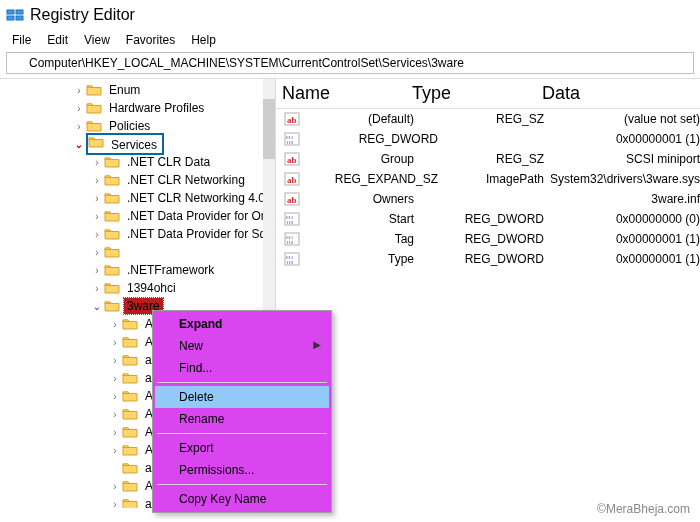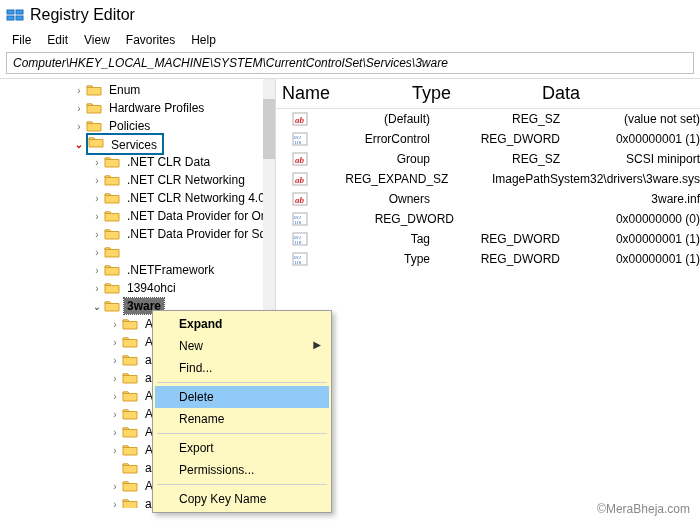--- a/index.html
+++ b/index.html
@@ -29,24 +29,23 @@
     padding: 0 4px;
     gap: 0;
   }
   .menubar .menu-item {
     padding: 2px 8px;
     cursor: default;
   }
   .address-bar {
     border: 1px solid #c0c0c0;
     margin: 2px 6px 4px 6px;
-    padding: 3px 6px;
+    padding: 3px 22px;
     font-size: 12px;
     white-space: nowrap;
-    font-style: italic;
   }
   .main {
     display: flex;
     height: calc(522px - 30px - 20px - 28px - 14px);
     border-top: 1px solid #ddd;
   }
   .tree-pane {
     width: 276px;
     overflow: auto;
     border-right: 1px solid #ddd;
@@ -67,21 +66,21 @@
     position:absolute;
     top:20px;
   }
   .tree { padding: 2px 0 2px 0; }
   .tree-row {
     display: flex;
     align-items: center;
     height: 18px;
     white-space: nowrap;
   }
-  .tree-row.selected .label { background:#737373; outline:1px dotted #555;font-weight:bold; }
+  .tree-row.selected .label { background:#b91c1c; outline:1px dotted #555; }
   .tree-row .chev {
     width: 14px;
     text-align: center;
     color: #707070;
     font-size: 10px;
   }
   .tree-row .chev.open { color:#404040; }
   .tree-row .chev.red { color:#c00; font-weight:bold; }
   .folder-icon {
     width:16px; height:14px;
@@ -113,34 +112,33 @@
   .col-name { width: 130px; }
   .col-type { width: 130px; }
   .col-data { flex:1; }
   .value-row {
     display: flex;
     align-items: center;
     height: 20px;
   }
   .value-row .vicon {
     width: 16px; height: 16px;
-    margin: 0 16px;
-    font-style: italic;
+    margin: 0 8px;
   }
   .value-row .cell { font-size: 12px; text-align: right; }
   .cell-name { width: 106px; padding-left:2px; }
   .cell-type { width: 130px; }
   .cell-data { flex:1; }
   
   .context-menu {
     position: absolute;
     left: 152px;
     top: 310px;
     width: 180px;
-    background: #fef9c3;
+    background: #d946ef;
     border: 1px solid #a0a0a0;
     box-shadow: 3px 3px 5px rgba(0,0,0,0.25);
     padding: 2px;
     z-index: 50;
   }
   .context-menu .cm-item {
     padding: 4px 22px 4px 24px;
     font-size: 12px;
     position: relative;
   }
@@ -448,21 +446,20 @@
           <span class="cell cell-name">(Default)</span>
           <span class="cell cell-type">REG_SZ</span>
           <span class="cell cell-data">(value not set)</span>
         </div>
         <div class="value-row">
           <span class="vicon"><svg width="16" height="16" viewBox="0 0 16 16">
               <rect x="1" y="2" width="14" height="12" fill="#fff" stroke="#b0b0b0"></rect>
               <text x="2" y="8" font-size="5" fill="#2060c0" font-family="Tahoma">011</text>
               <text x="2" y="13" font-size="5" fill="#2060c0" font-family="Tahoma">110</text>
             </svg></span>
-          <span class="cell cell-name">ErrorControl</span>
           <span class="cell cell-type">REG_DWORD</span>
           <span class="cell cell-data">0x00000001 (1)</span>
         </div>
         <div class="value-row">
           <span class="vicon"><svg width="16" height="16" viewBox="0 0 16 16">
               <rect x="1" y="2" width="14" height="12" fill="#fff" stroke="#b0b0b0"></rect>
               <text x="3" y="12" font-size="9" fill="#d03030" font-family="Tahoma" font-weight="bold">ab</text>
             </svg></span>
           <span class="cell cell-name">Group</span>
           <span class="cell cell-type">REG_SZ</span>
@@ -484,20 +481,21 @@
             </svg></span>
           <span class="cell cell-name">Owners</span>
           <span class="cell cell-data">3ware.inf</span>
         </div>
         <div class="value-row">
           <span class="vicon"><svg width="16" height="16" viewBox="0 0 16 16">
               <rect x="1" y="2" width="14" height="12" fill="#fff" stroke="#b0b0b0"></rect>
               <text x="2" y="8" font-size="5" fill="#2060c0" font-family="Tahoma">011</text>
               <text x="2" y="13" font-size="5" fill="#2060c0" font-family="Tahoma">110</text>
             </svg></span>
+          <span class="cell cell-name">Start</span>
           <span class="cell cell-type">REG_DWORD</span>
           <span class="cell cell-data">0x00000000 (0)</span>
         </div>
         <div class="value-row">
           <span class="vicon"><svg width="16" height="16" viewBox="0 0 16 16">
               <rect x="1" y="2" width="14" height="12" fill="#fff" stroke="#b0b0b0"></rect>
               <text x="2" y="8" font-size="5" fill="#2060c0" font-family="Tahoma">011</text>
               <text x="2" y="13" font-size="5" fill="#2060c0" font-family="Tahoma">110</text>
             </svg></span>
           <span class="cell cell-name">Tag</span>

